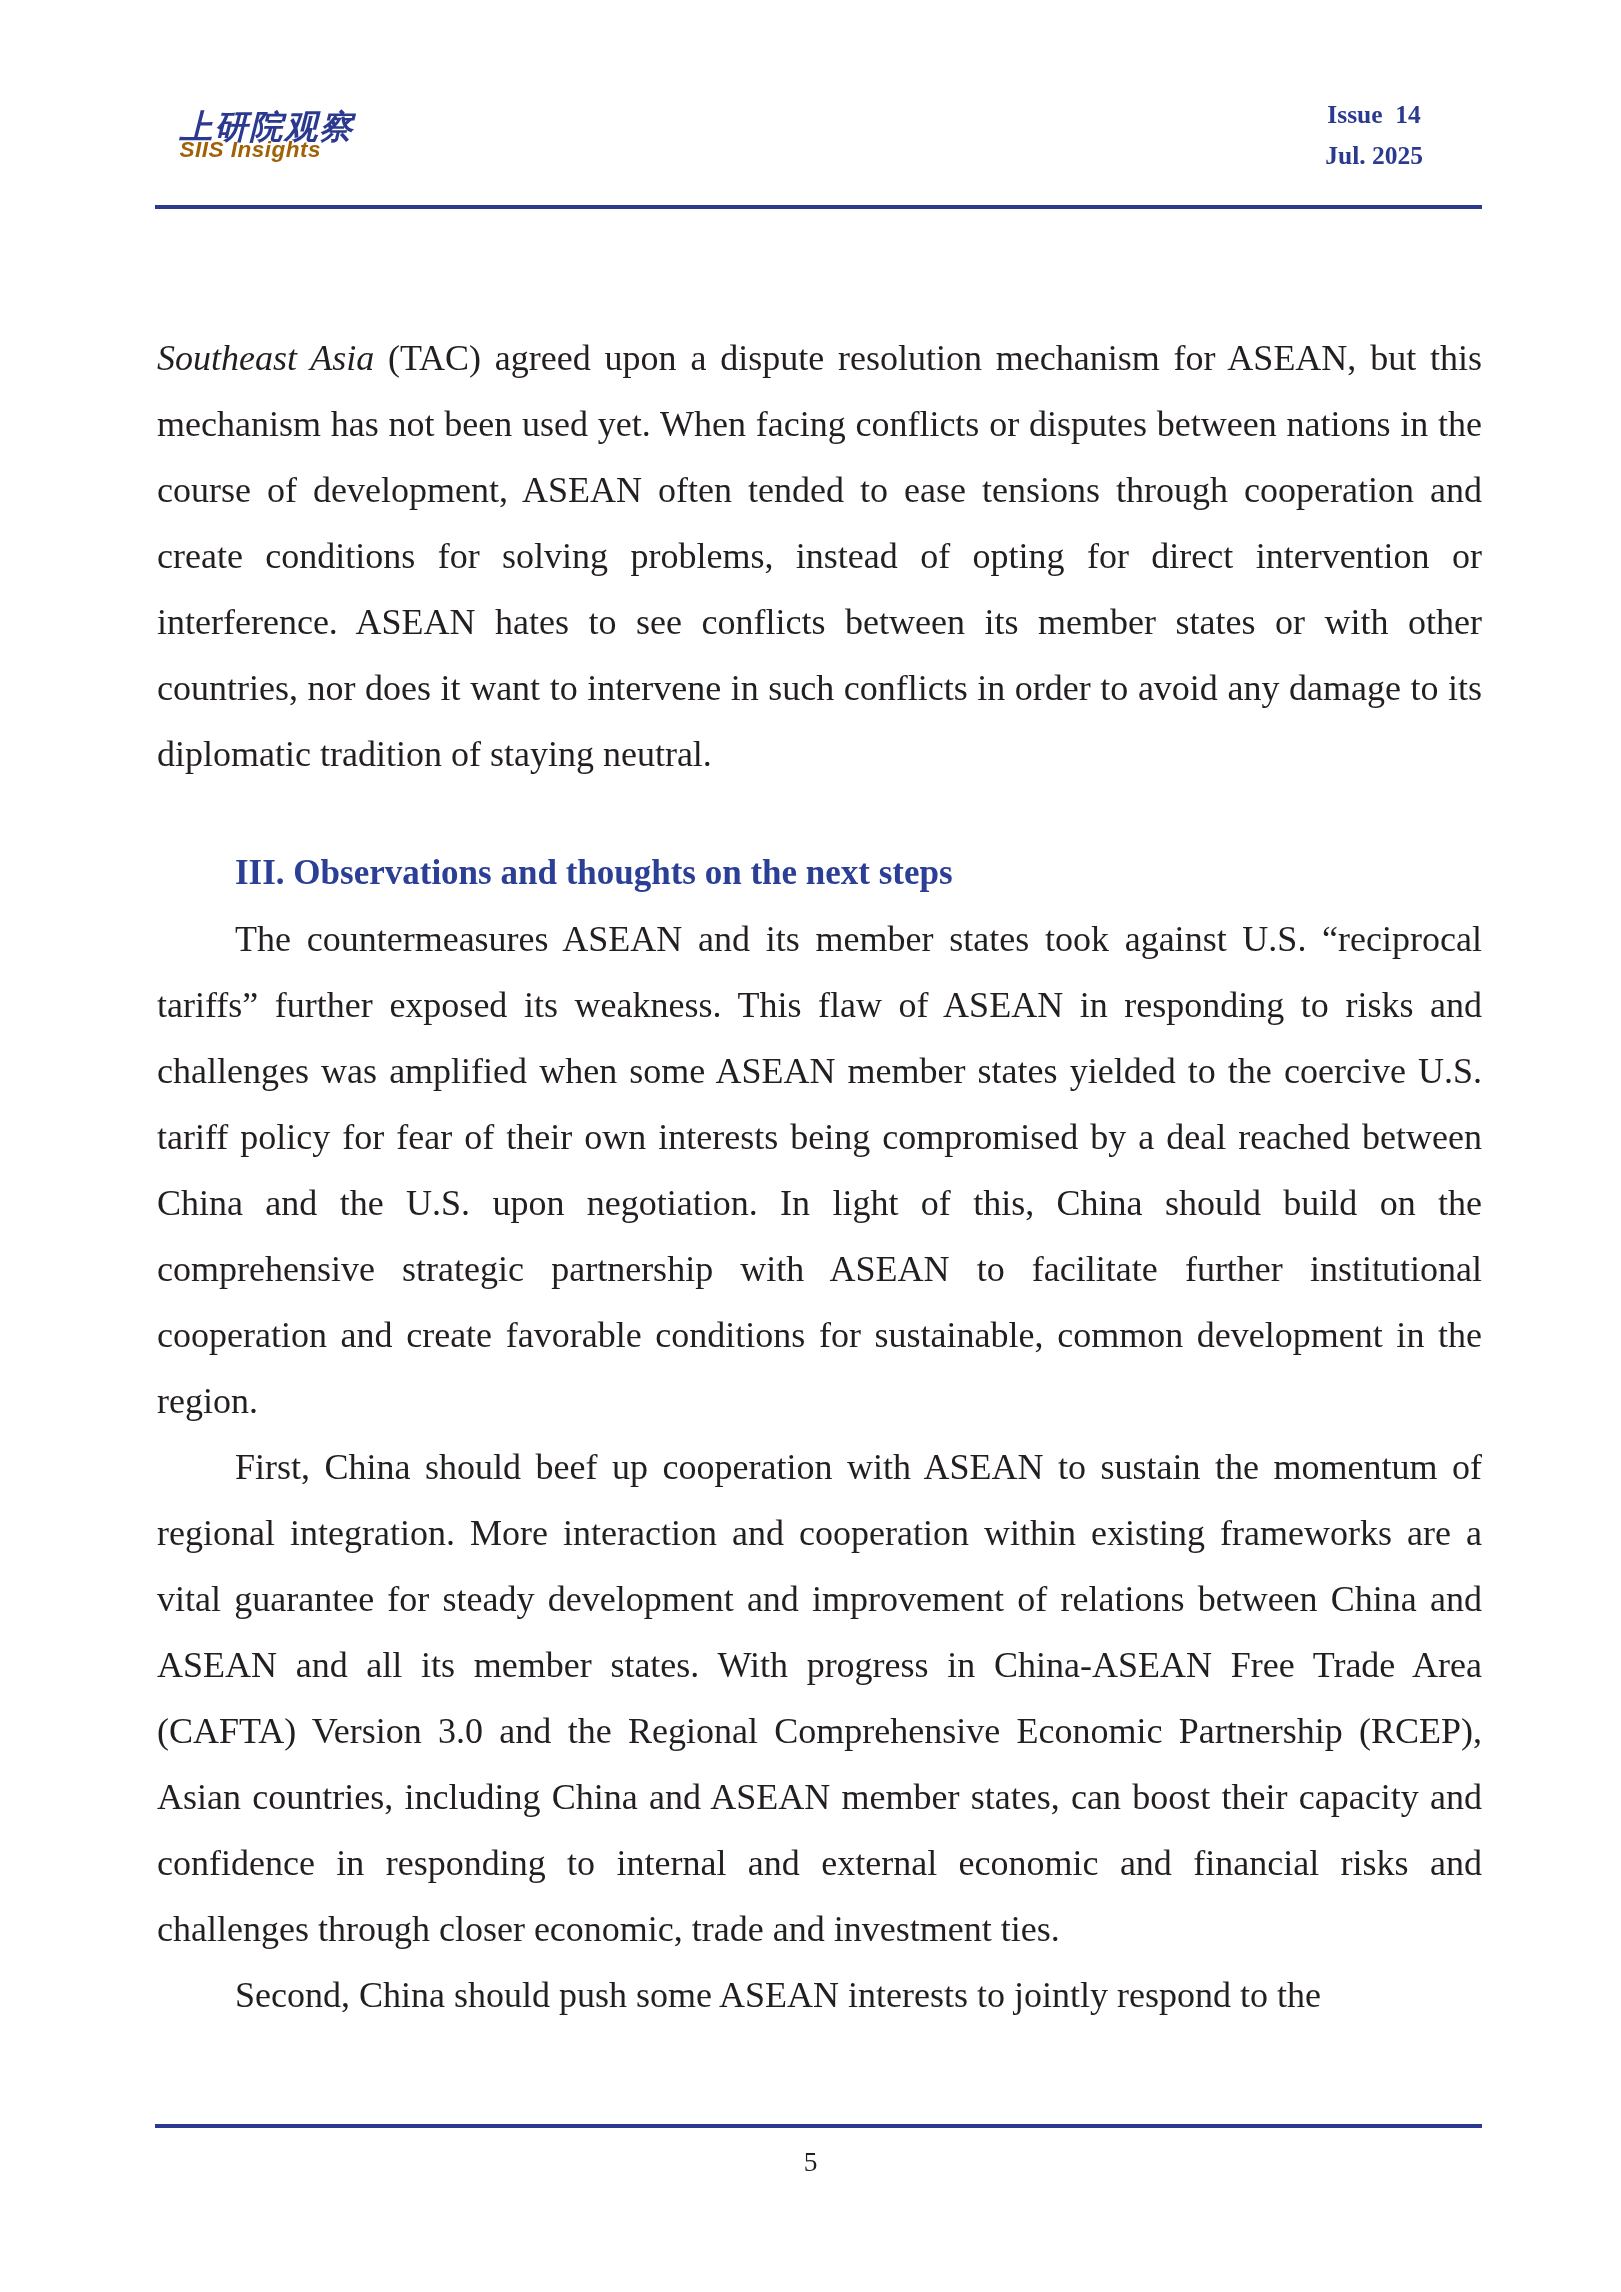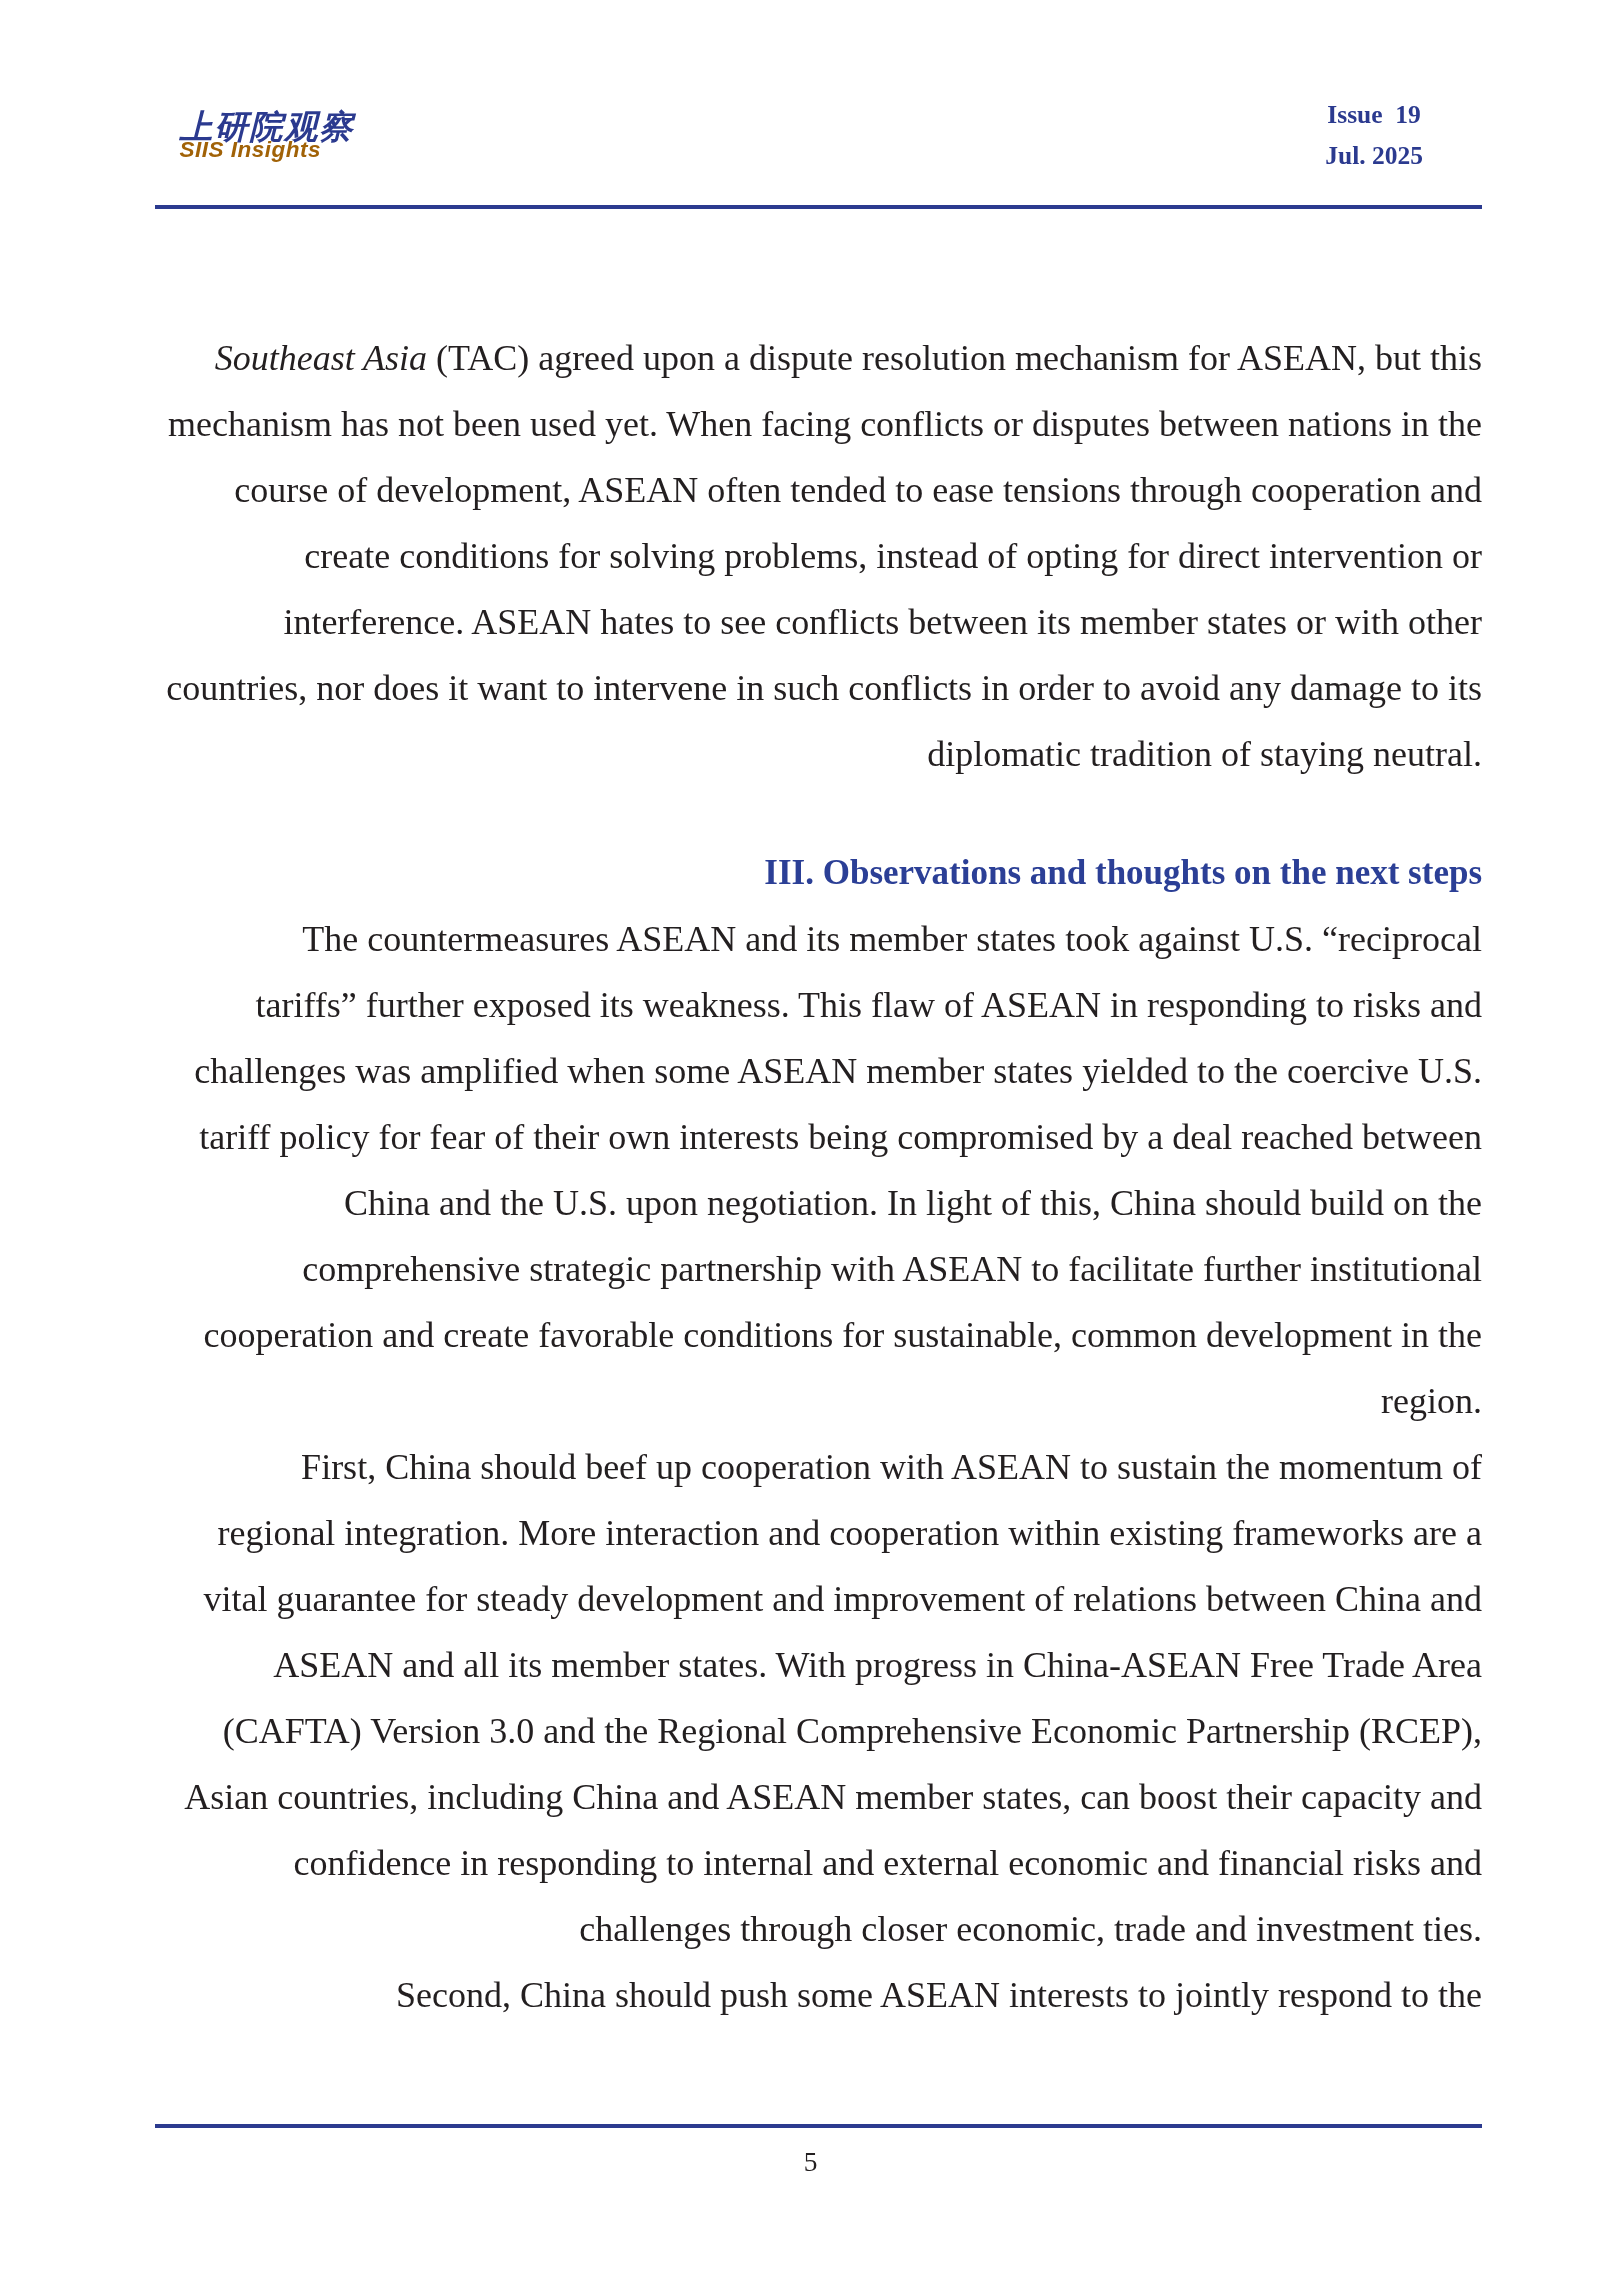--- a/index.html
+++ b/index.html
@@ -74,21 +74,20 @@
       left: 157px;
       top: 325px;
       width: 1325px;
       font-size: 36px;
       line-height: 66px;
       text-align: justify;
       color: #231f20;
     }
     .content p {
       margin: 0;
-      text-align: right;
     }
     .indent { text-indent: 78px; }
     .section-heading {
       margin: 53px 0 0 0 !important;
       padding-left: 78px;
       color: #2b3f96;
       font-weight: bold;
       font-size: 35px;
       line-height: 66px;
       text-align: left;
@@ -106,21 +105,21 @@
       color: #231f20;
     }
   </style>
 </head>
 <body>
 
 <header class="page-header">
   <div class="logo-cn">上研院观察</div>
   <div class="logo-en">SIIS Insights</div>
   <div class="issue-block">
-    <div class="issue-line">Issue  19</div>
+    <div class="issue-line">Issue  14</div>
     <div class="issue-line">Jul. 2025</div>
   </div>
 </header>
 
 <div class="rule top"></div>
 
 <main class="content">
   <p><span class="ital">Southeast Asia</span><span> (TAC) agreed upon a dispute resolution mechanism for ASEAN, but this mechanism has not been used yet. When facing conflicts or disputes between nations in the course of development, ASEAN often tended to ease tensions through cooperation and create conditions for solving problems, instead of opting for direct intervention or interference. ASEAN hates to see conflicts between its member states or with other countries, nor does it want to intervene in such conflicts in order to avoid any damage to its diplomatic tradition of staying neutral.</span></p>
 
   <p class="section-heading">III. Observations and thoughts on the next steps</p>

